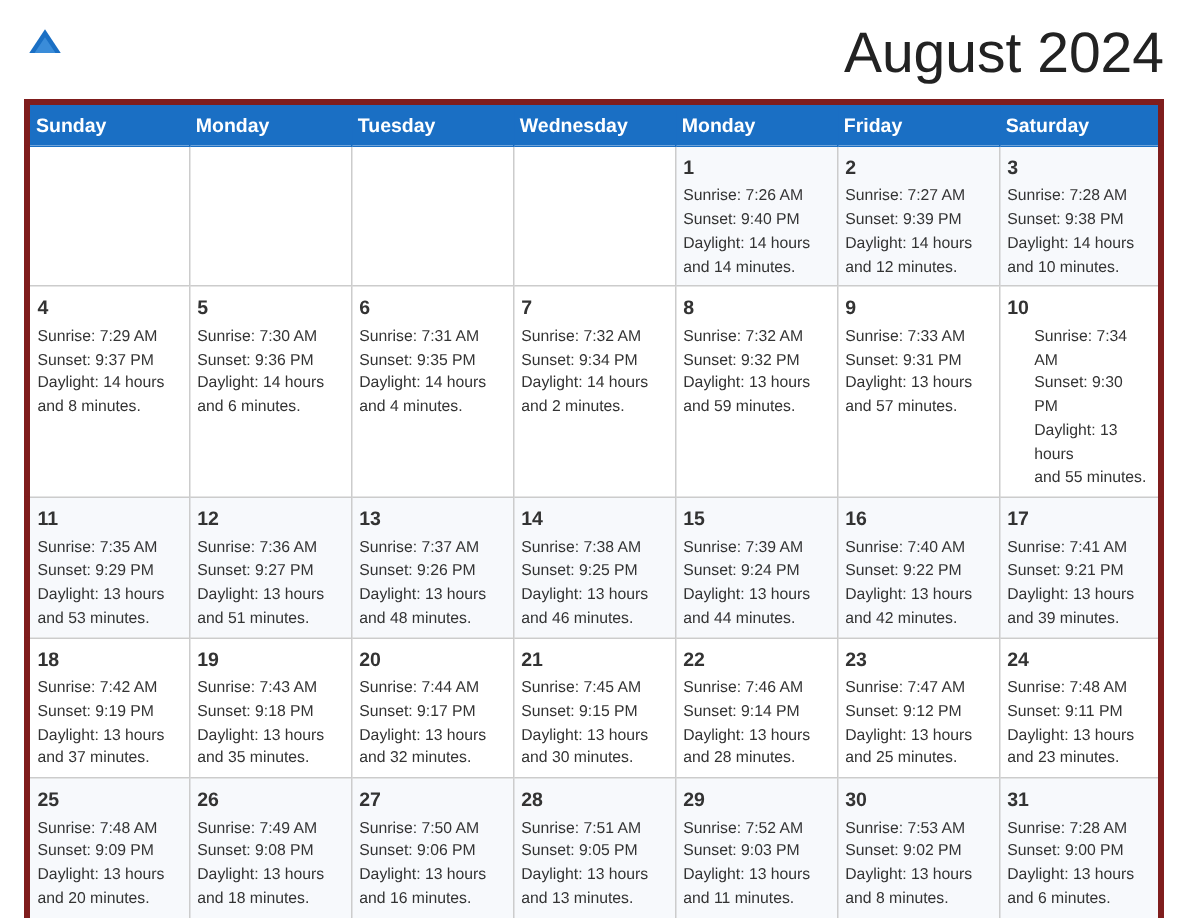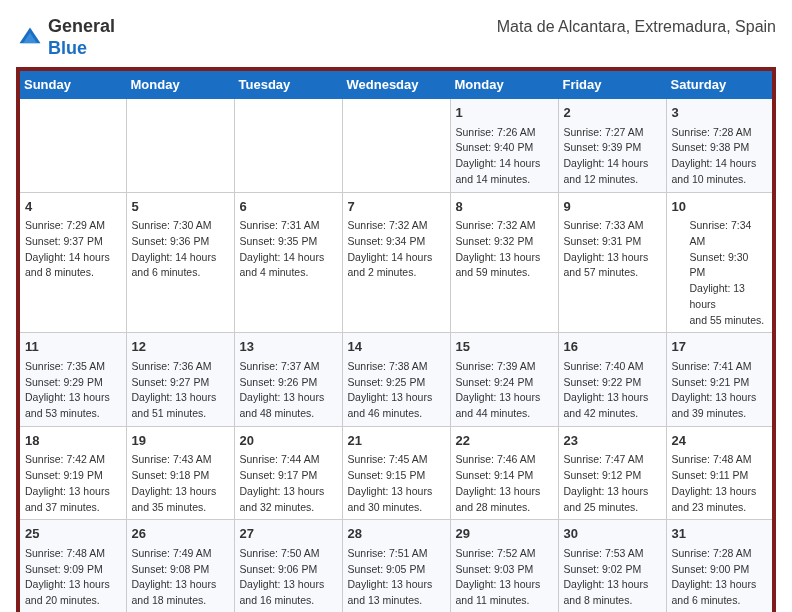--- a/index.html
+++ b/index.html
@@ -110,27 +110,23 @@
   </style>
 </head>
 <body>
 
 <div class="header">
   <div class="logo">
     <svg class="logo-icon" viewBox="0 0 32 32" xmlns="http://www.w3.org/2000/svg">
       <polygon points="16,4 28,22 4,22" fill="#1a6fc4"></polygon>
       <polygon points="16,10 24,22 8,22" fill="#5aaaee" opacity="0.5"></polygon>
     </svg>
-    <div class="logo-text">
-      <span class="logo-general">General</span><br>
-      <span class="logo-blue">Blue</span>
-    </div>
   </div>
   <div class="title-block">
-    <div class="subtitle">Mata de Alcantara, Extremadura, Spain</div>
+    <div class="main-title">August 2024</div>
   </div>
 </div>
 
 <table class="calendar">
   <thead>
     <tr>
     <th>Sunday</th>
         <th>Monday</th>
         <th>Tuesday</th>
         <th>Wednesday</th>

